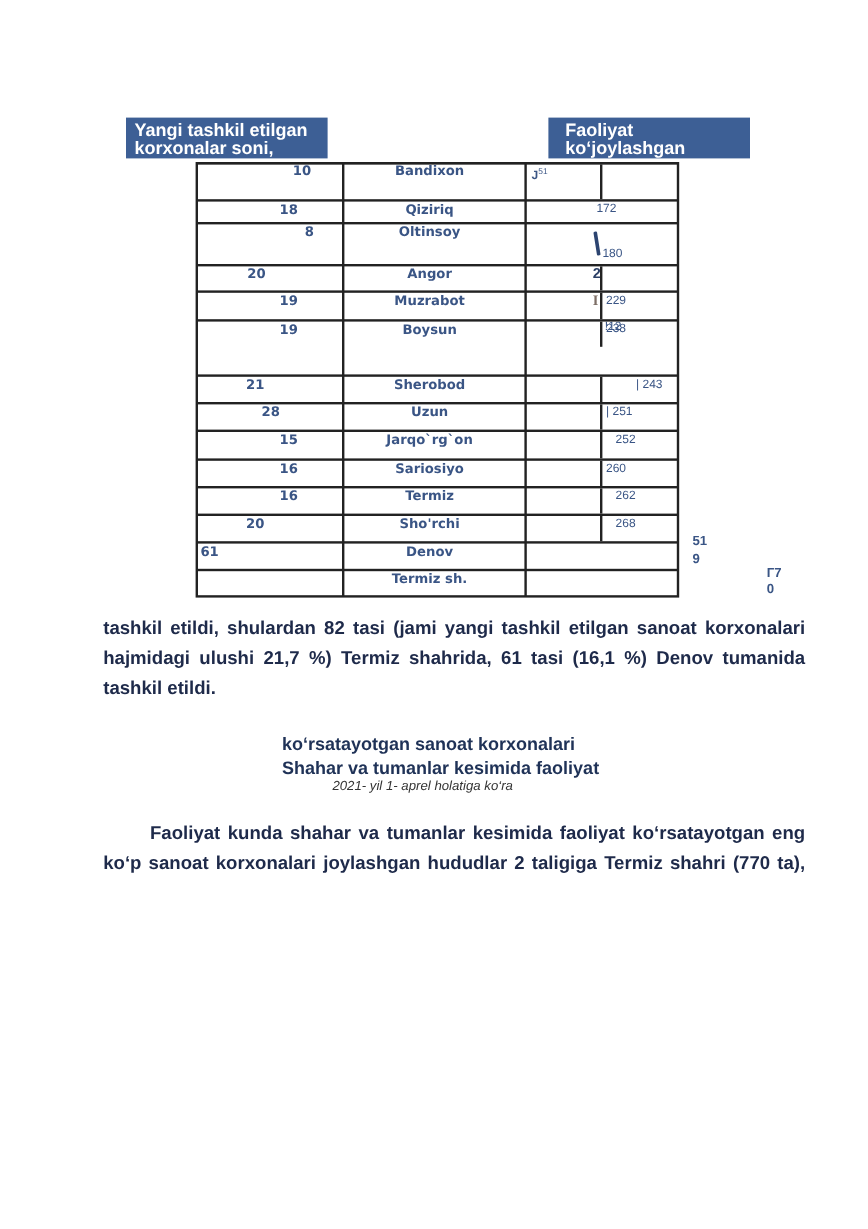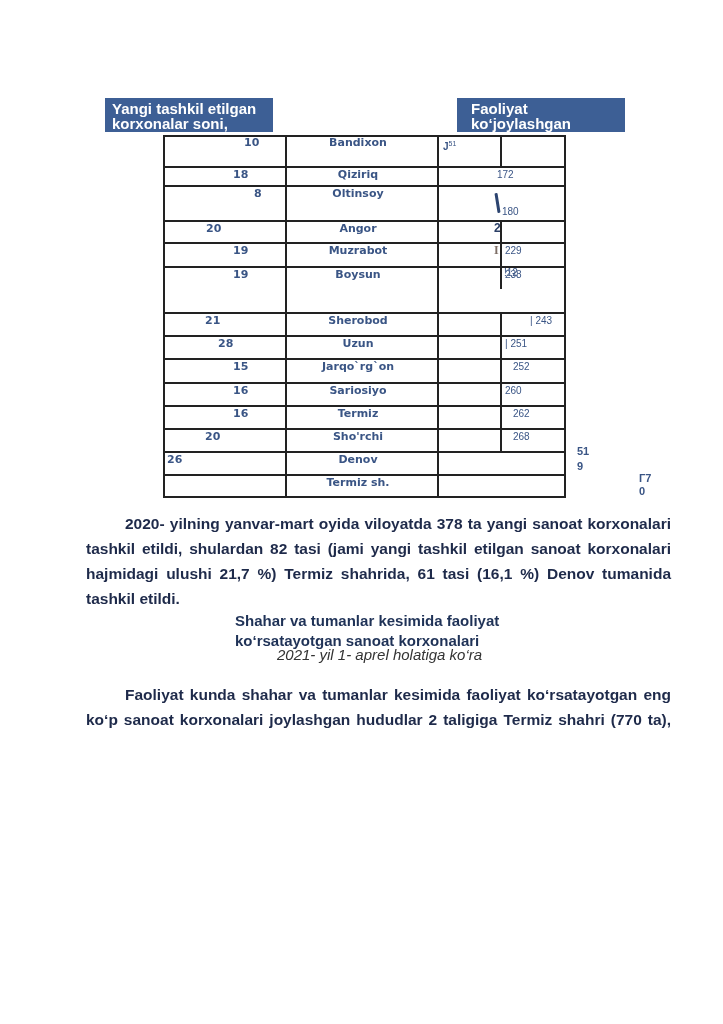--- a/index.html
+++ b/index.html
@@ -70,21 +70,21 @@
     #para-2 { top: 682px; }
 
     .subtitle {
       position: absolute; left: 235px; top: 611px;
       font-family: "Liberation Sans", sans-serif; font-weight: bold;
       font-size: 15px; line-height: 20px; color: var(--subtitle-text); white-space: nowrap;
     }
     .subtitle-date {
       position: absolute; left: 277px; top: 645px;
       font-family: "Liberation Sans", sans-serif; font-style: italic;
-      font-size: 15px; line-height: 20px; color: var(--italic-text); white-space: nowrap;
+      font-size: 11px; line-height: 20px; color: var(--italic-text); white-space: nowrap;
     }
   </style>
 </head>
 <body>
 
 <div class="hbox" id="hbox-left">
   <div>Yangi tashkil etilgan</div>
   <div>korxonalar soni,</div>
 </div>
 <div class="hbox" id="hbox-right">
@@ -175,21 +175,21 @@
   </div>
 
   <div class="trow" style="top:292px;height:21px;">
     <span class="cnt" style="left:41px;">20</span>
     <div class="nm">Sho'rchi</div>
     <span class="val" style="left:349px;">268</span>
     <div class="ivline"></div>
   </div>
 
   <div class="trow" style="top:315px;height:21px;">
-    <span class="cnt" style="left:3px;">26</span>
+    <span class="cnt" style="left:3px;">61</span>
     <div class="nm">Denov</div>
     <span class="val" style="left:341px;"></span>
   </div>
 
   <div class="trow" style="top:338px;height:20px;">
     <span class="cnt" style="left:3px;"></span>
     <div class="nm">Termiz sh.</div>
     <span class="val" style="left:341px;"></span>
   </div>
 
@@ -200,28 +200,27 @@
 <div class="outv" id="outv-1">
   <div>51</div>
   <div>9</div>
 </div>
 <div class="outv" id="outv-2">
   <div>Г7</div>
   <div>0</div>
 </div>
 
 <div class="para" id="para-1">
-  <div class="pline first">2020- yilning yanvar-mart oyida viloyatda 378 ta yangi sanoat korxonalari</div>
   <div class="pline">tashkil etildi, shulardan 82 tasi (jami yangi tashkil etilgan sanoat korxonalari</div>
   <div class="pline">hajmidagi ulushi 21,7 %) Termiz shahrida, 61 tasi (16,1 %) Denov tumanida</div>
   <div class="pline last">tashkil etildi.</div>
 </div>
 
 <div class="subtitle">
+  <div>ko‘rsatayotgan sanoat korxonalari</div>
   <div>Shahar va tumanlar kesimida faoliyat</div>
-  <div>ko‘rsatayotgan sanoat korxonalari</div>
 </div>
 <div class="subtitle-date">2021- yil 1- aprel holatiga ko‘ra</div>
 
 <div class="para" id="para-2">
   <div class="pline first">Faoliyat kunda shahar va tumanlar kesimida faoliyat ko‘rsatayotgan eng</div>
   <div class="pline">ko‘p sanoat korxonalari joylashgan hududlar 2 taligiga Termiz shahri (770 ta),</div>
 </div>
 
 </body></html>

